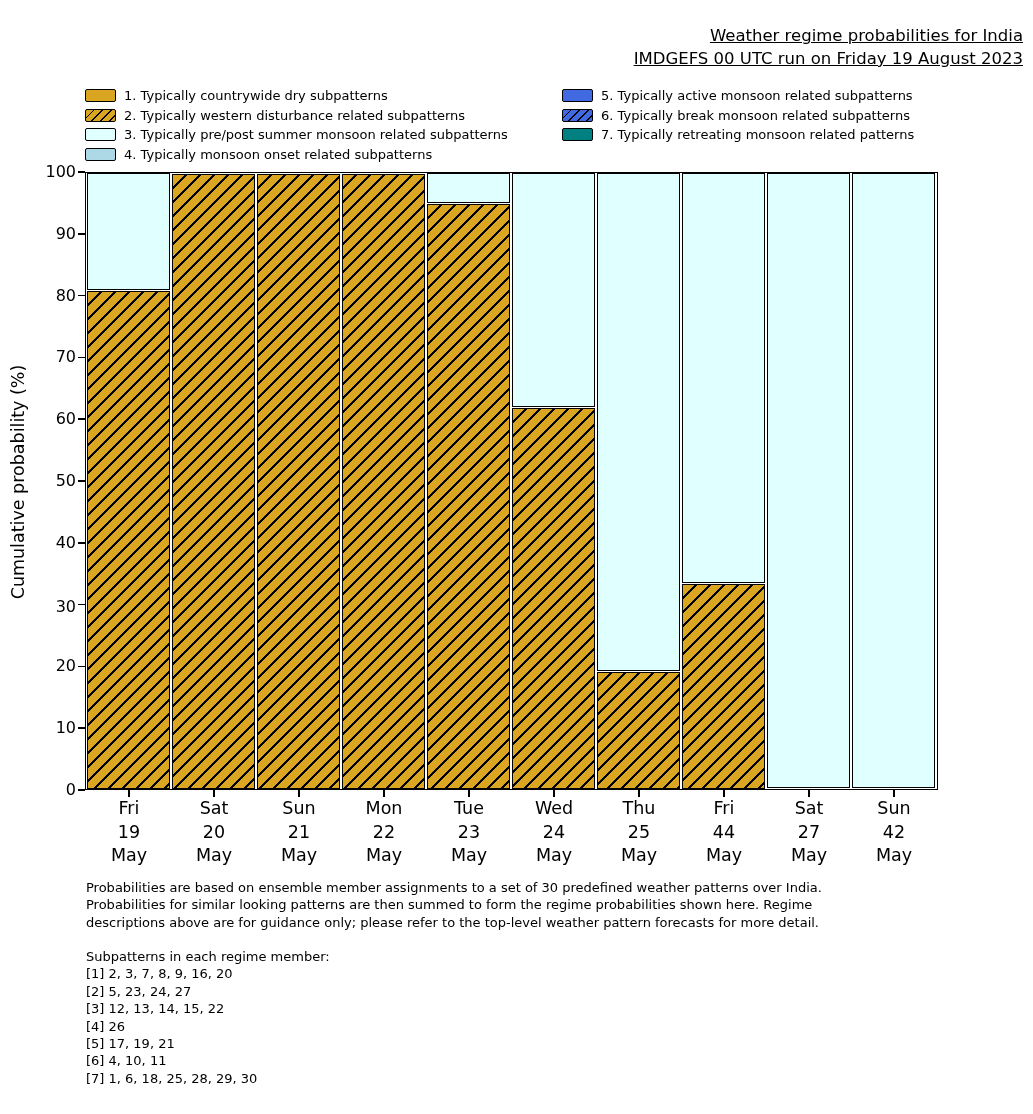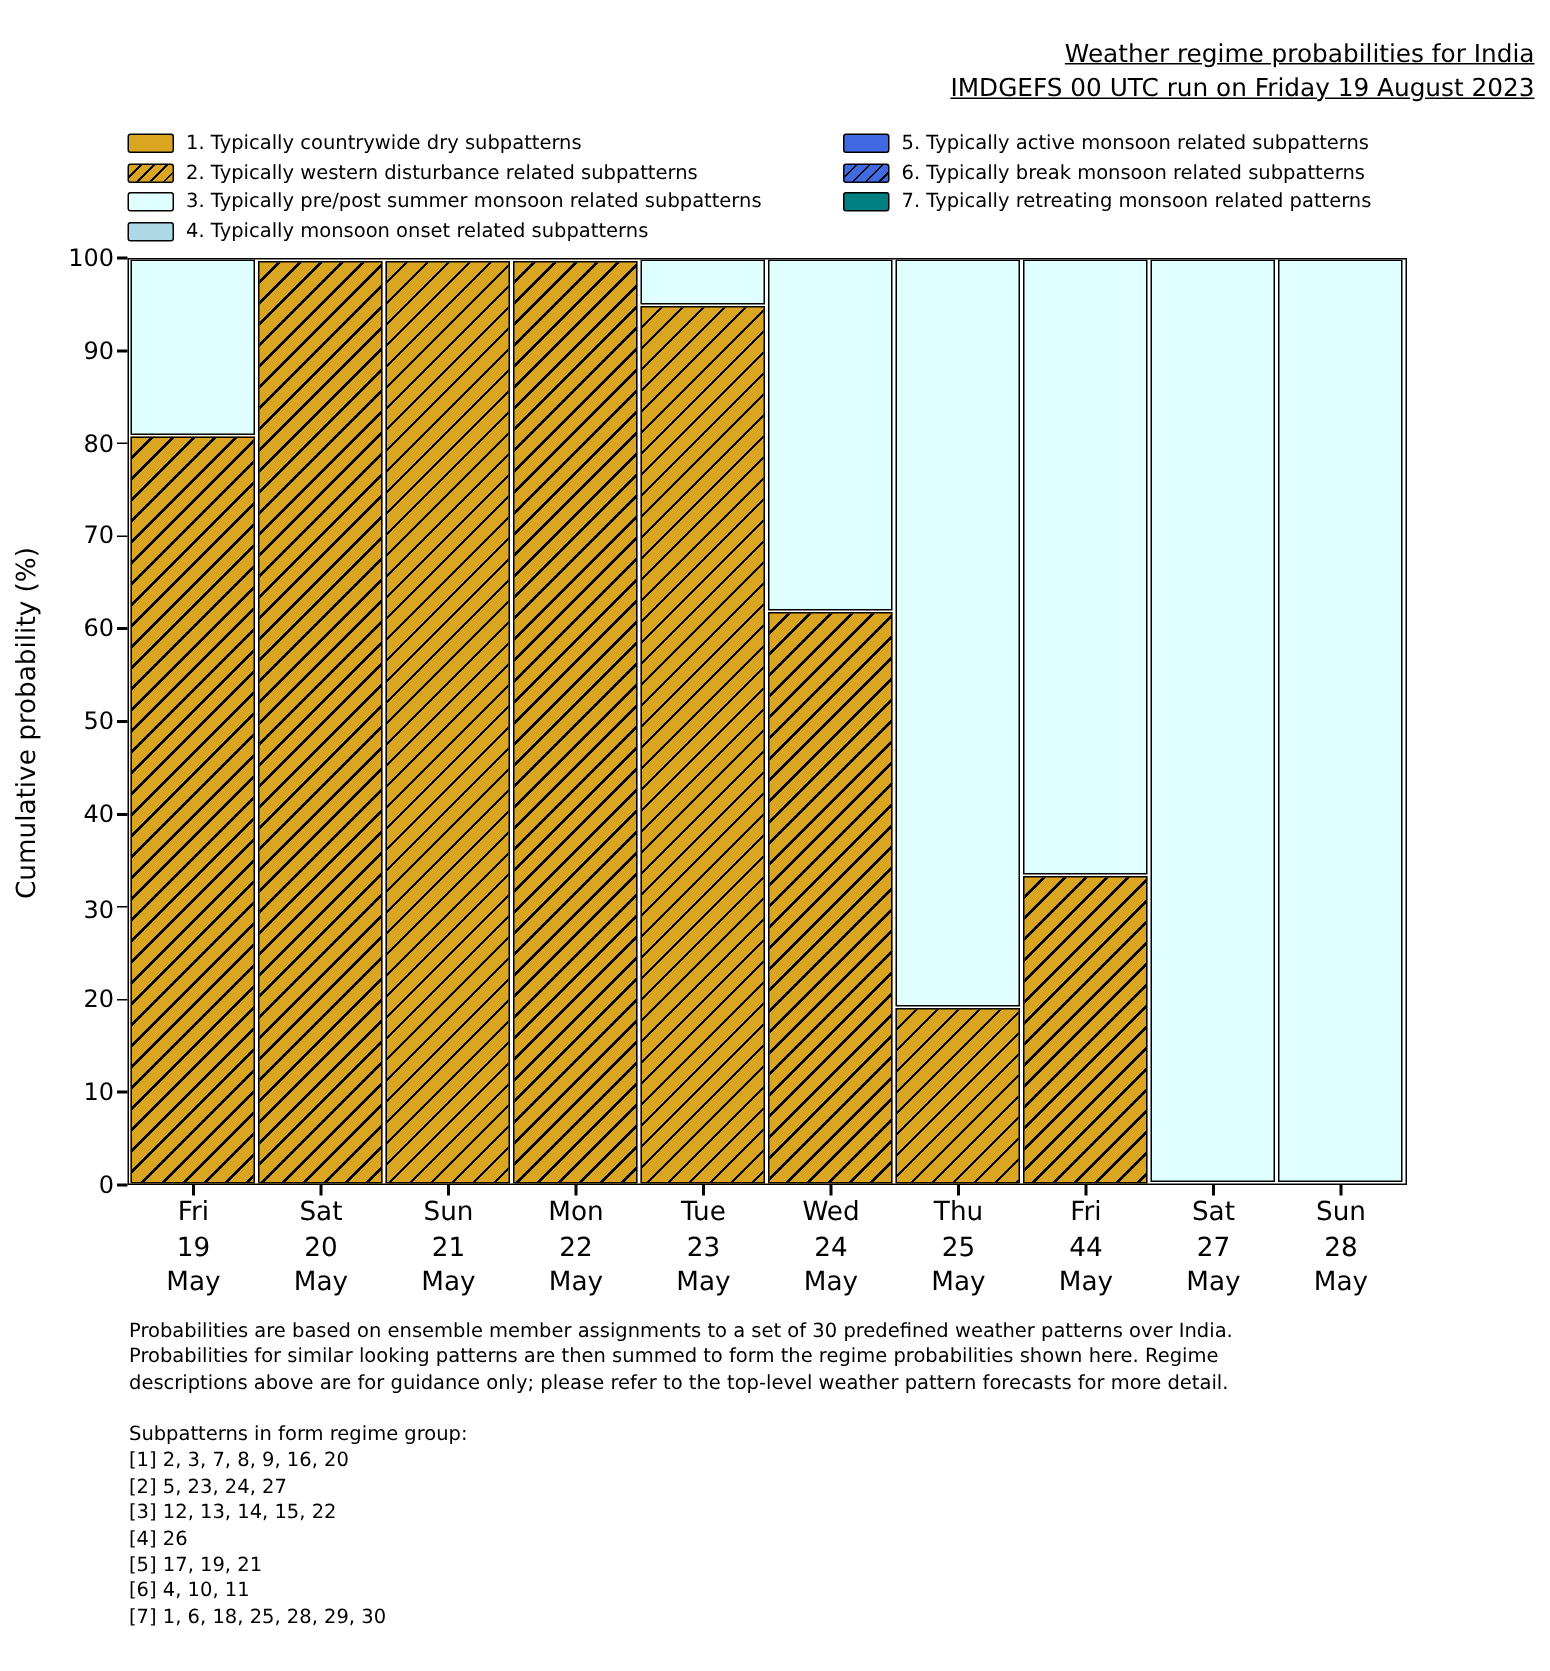--- a/index.html
+++ b/index.html
@@ -172,21 +172,21 @@
       </div>
       <div class="xtick-mark" style="left: 808.25px; top: 790px;"></div>
       <div class="xtick-label" style="left: 761px; top: 797px;">
         <div>Sat</div>
         <div>27</div>
         <div>May</div>
       </div>
       <div class="xtick-mark" style="left: 893.25px; top: 790px;"></div>
       <div class="xtick-label" style="left: 846px; top: 797px;">
         <div>Sun</div>
-        <div>28</div>
+        <div>42</div>
         <div>May</div>
       </div>
       <div class="ytick-mark" style="left: 78px; top: 789.25px;"></div>
       <div class="ytick-label" style="left: 18px; top: 780px;">0</div>
       <div class="ytick-mark" style="left: 78px; top: 727.45px;"></div>
       <div class="ytick-label" style="left: 18px; top: 718.2px;">10</div>
       <div class="ytick-mark" style="left: 78px; top: 665.65px;"></div>
       <div class="ytick-label" style="left: 18px; top: 656.4px;">20</div>
       <div class="ytick-mark" style="left: 78px; top: 603.85px;"></div>
       <div class="ytick-label" style="left: 18px; top: 597px;">30</div>
@@ -206,21 +206,21 @@
       <div class="ytick-label" style="left: 18px; top: 162px;">100</div>
     </div>
 
   <div id="footnote">
       <div class="footnote-line">Probabilities are based on ensemble member assignments to a set of 30 predefined weather patterns over India.</div>
       <div class="footnote-line">Probabilities for similar looking patterns are then summed to form the regime probabilities shown here. Regime</div>
       <div class="footnote-line">descriptions above are for guidance only; please refer to the top-level weather pattern forecasts for more detail.</div>
     </div>
 
   <div id="subpatterns">
-    <div class="subpattern-line">Subpatterns in form regime group:</div>
+    <div class="subpattern-line">Subpatterns in each regime member:</div>
     <div id="subpattern-lines">
         <div class="subpattern-line">[1] 2, 3, 7, 8, 9, 16, 20</div>
         <div class="subpattern-line">[2] 5, 23, 24, 27</div>
         <div class="subpattern-line">[3] 12, 13, 14, 15, 22</div>
         <div class="subpattern-line">[4] 26</div>
         <div class="subpattern-line">[5] 17, 19, 21</div>
         <div class="subpattern-line">[6] 4, 10, 11</div>
         <div class="subpattern-line">[7] 1, 6, 18, 25, 28, 29, 30</div>
       </div>
   </div>

